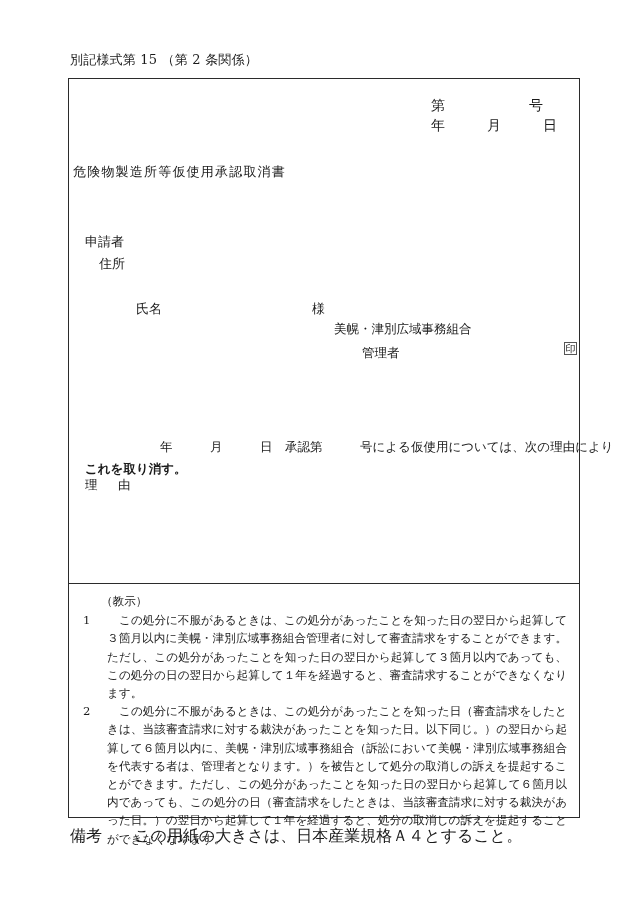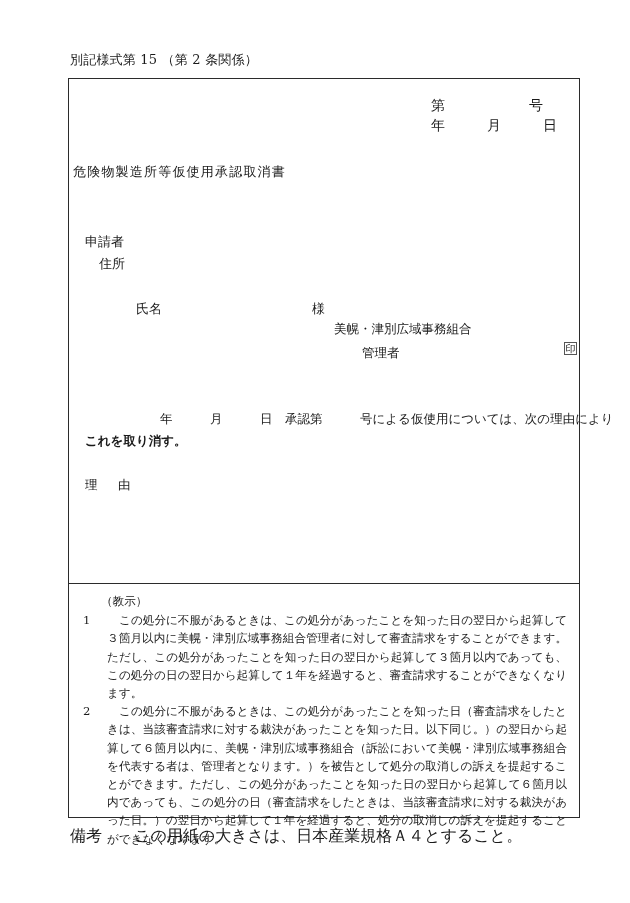--- a/index.html
+++ b/index.html
@@ -126,20 +126,21 @@
     left: 16px;
     top: 329px;
     width: 478px;
     font-size: 12.5px;
     line-height: 22px;
   }
   .body-text .first-line {
     display: block;
     white-space: pre;
     text-indent: 0;
+    margin-top: 28px;
   }
   .body-text .cont-line { display: block; font-weight: bold; }
   
   .reason {
     position: absolute;
     left: 16px;
     top: 398px;
     font-size: 12.5px;
     letter-spacing: 4px;
   }

